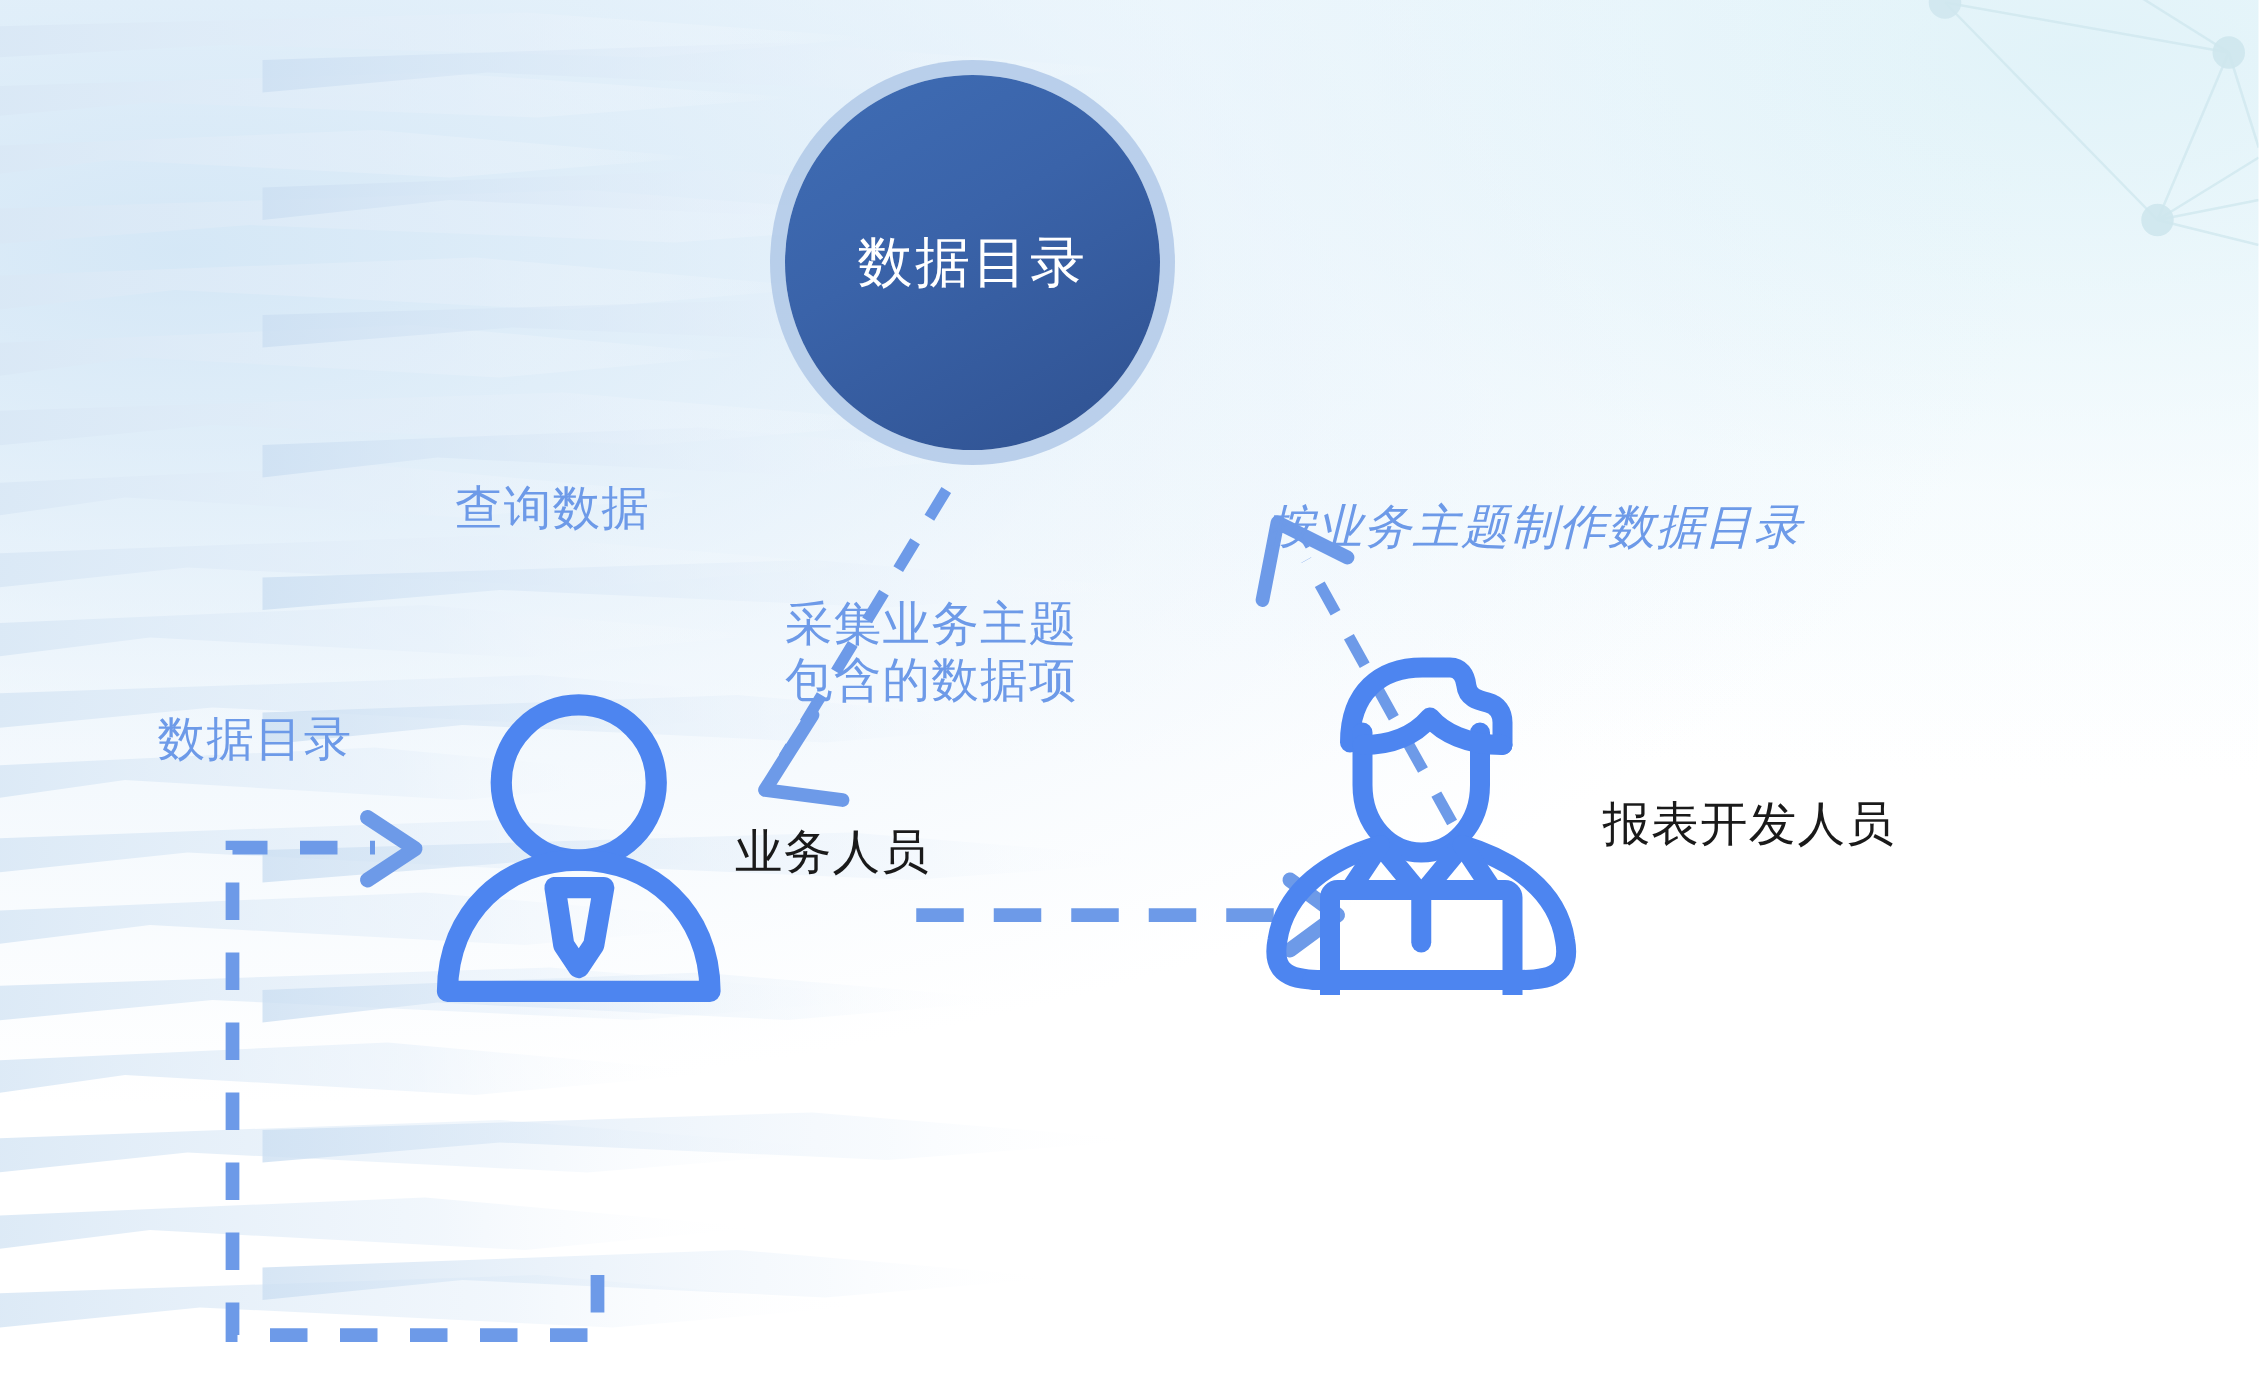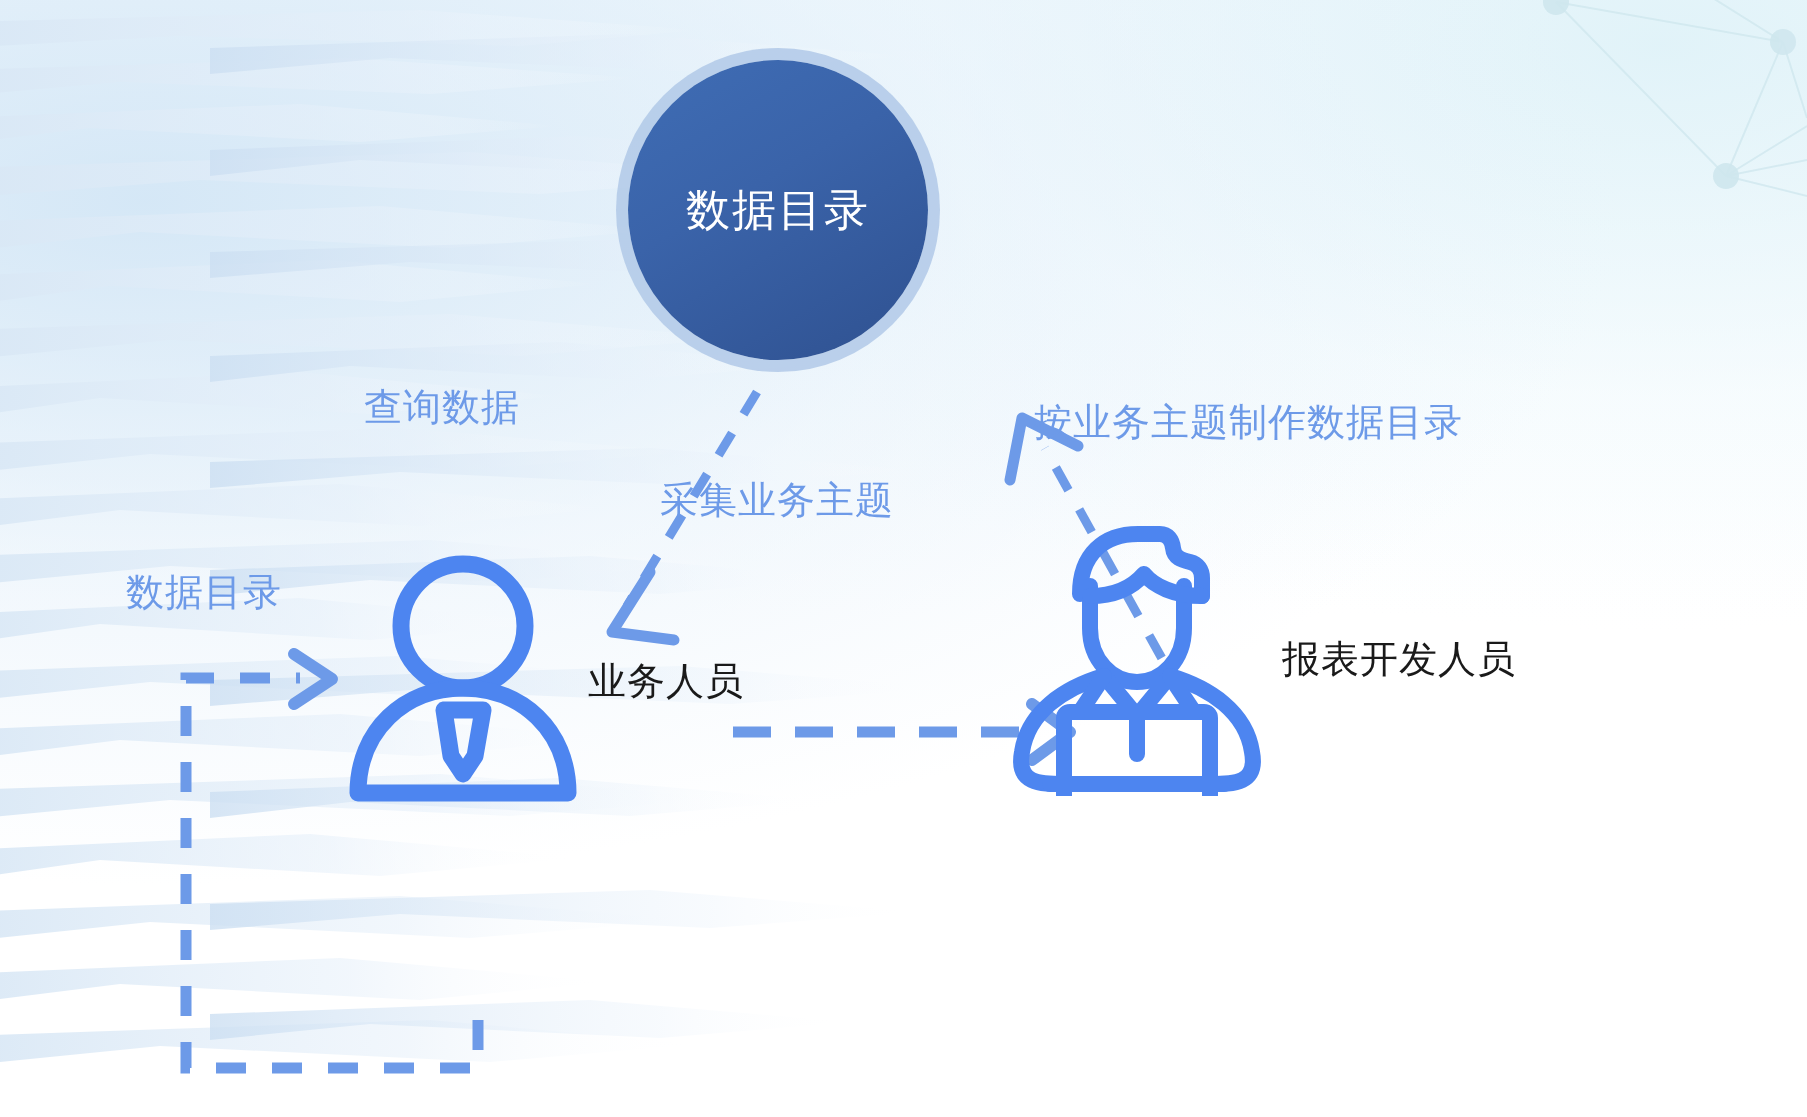--- a/index.html
+++ b/index.html
@@ -76,22 +76,22 @@
   .edge-label {
     position: absolute;
     color: #6d9ae8;
     font-size: 38px;
     letter-spacing: 1px;
     white-space: nowrap;
     line-height: 1.18;
   }
   #label-query   { left: 364px; top: 385px; }
   #label-analyze { left: 126px; top: 570px; }
-  #label-collect { left: 628px; top: 478px; text-align: center; margin-left: 32px; }
-  #label-build   { left: 1034px; top: 400px; }
+  #label-collect { left: 628px; top: 478px; text-align: center; }
+  #label-build   { left: 1013px; top: 400px; font-style: italic; }
 </style>
 </head>
 <body>
 
 <div id="stage">
 
   <div class="bg-base"></div>
 
   <svg class="bg-svg" viewBox="0 0 1807 1117">
     <defs>
@@ -190,20 +190,21 @@
   <div class="hub">
     <span class="hub-label">数据目录</span>
   </div>
 
   <div class="edge-label" id="label-query">查询数据</div>
 
   <div class="edge-label" id="label-analyze">数据目录</div>
 
   <div class="edge-label" id="label-collect">
     <div>采集业务主题</div>
+    <div>包含的数据项</div>
   </div>
 
   <div class="edge-label" id="label-build">按业务主题制作数据目录</div>
 
   <div class="actor" id="actor-business">
     <svg class="actor-icon" width="250" height="260" viewBox="0 0 250 260">
       <g fill="none" stroke="#4d85f0" stroke-width="17" stroke-linecap="round" stroke-linejoin="round">
         <circle cx="125" cy="78" r="62"></circle>
         <path d="M20 245 C20 182 67 140 125 140 C183 140 230 182 230 245 L20 245" stroke-linecap="round"></path>
         <path d="M106 162 L145 162 L137 208 L125 226 L113 208 Z"></path>

